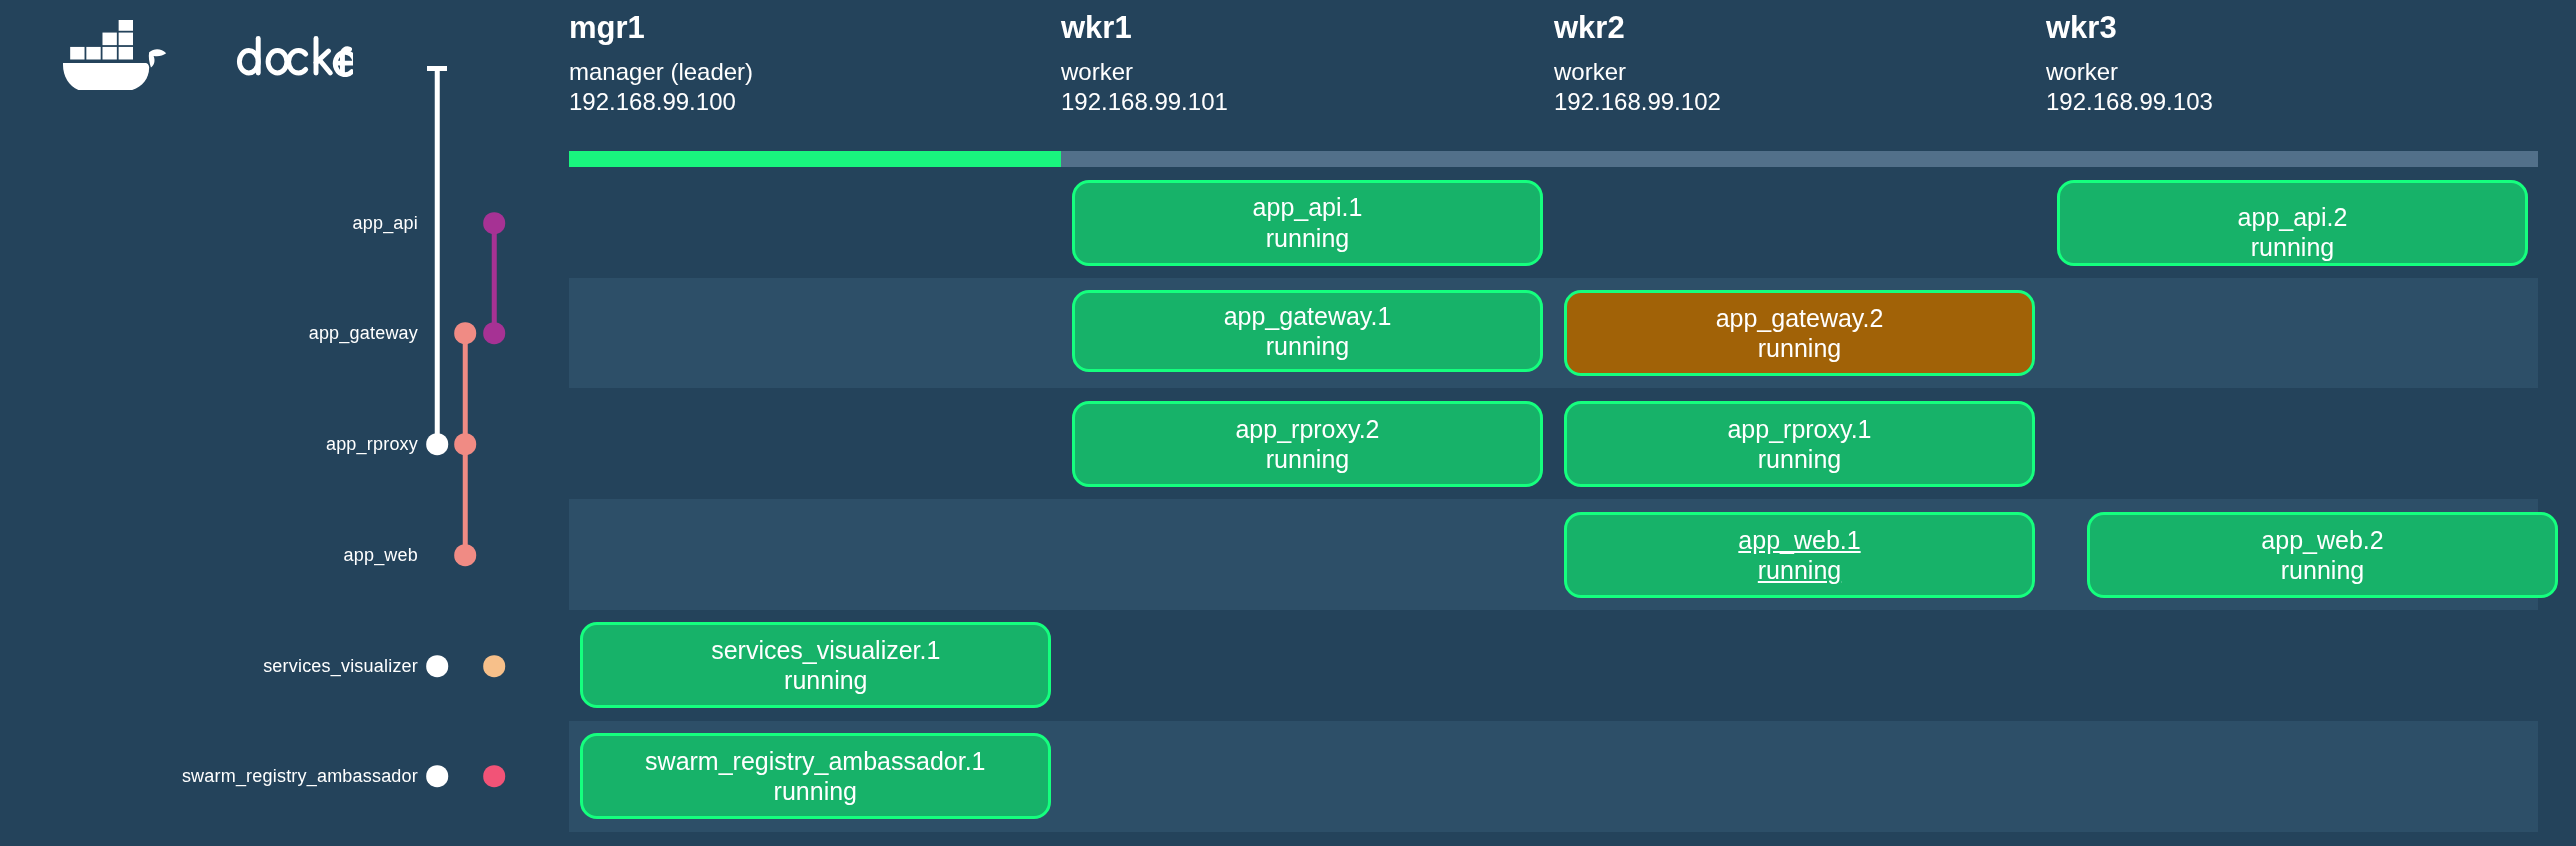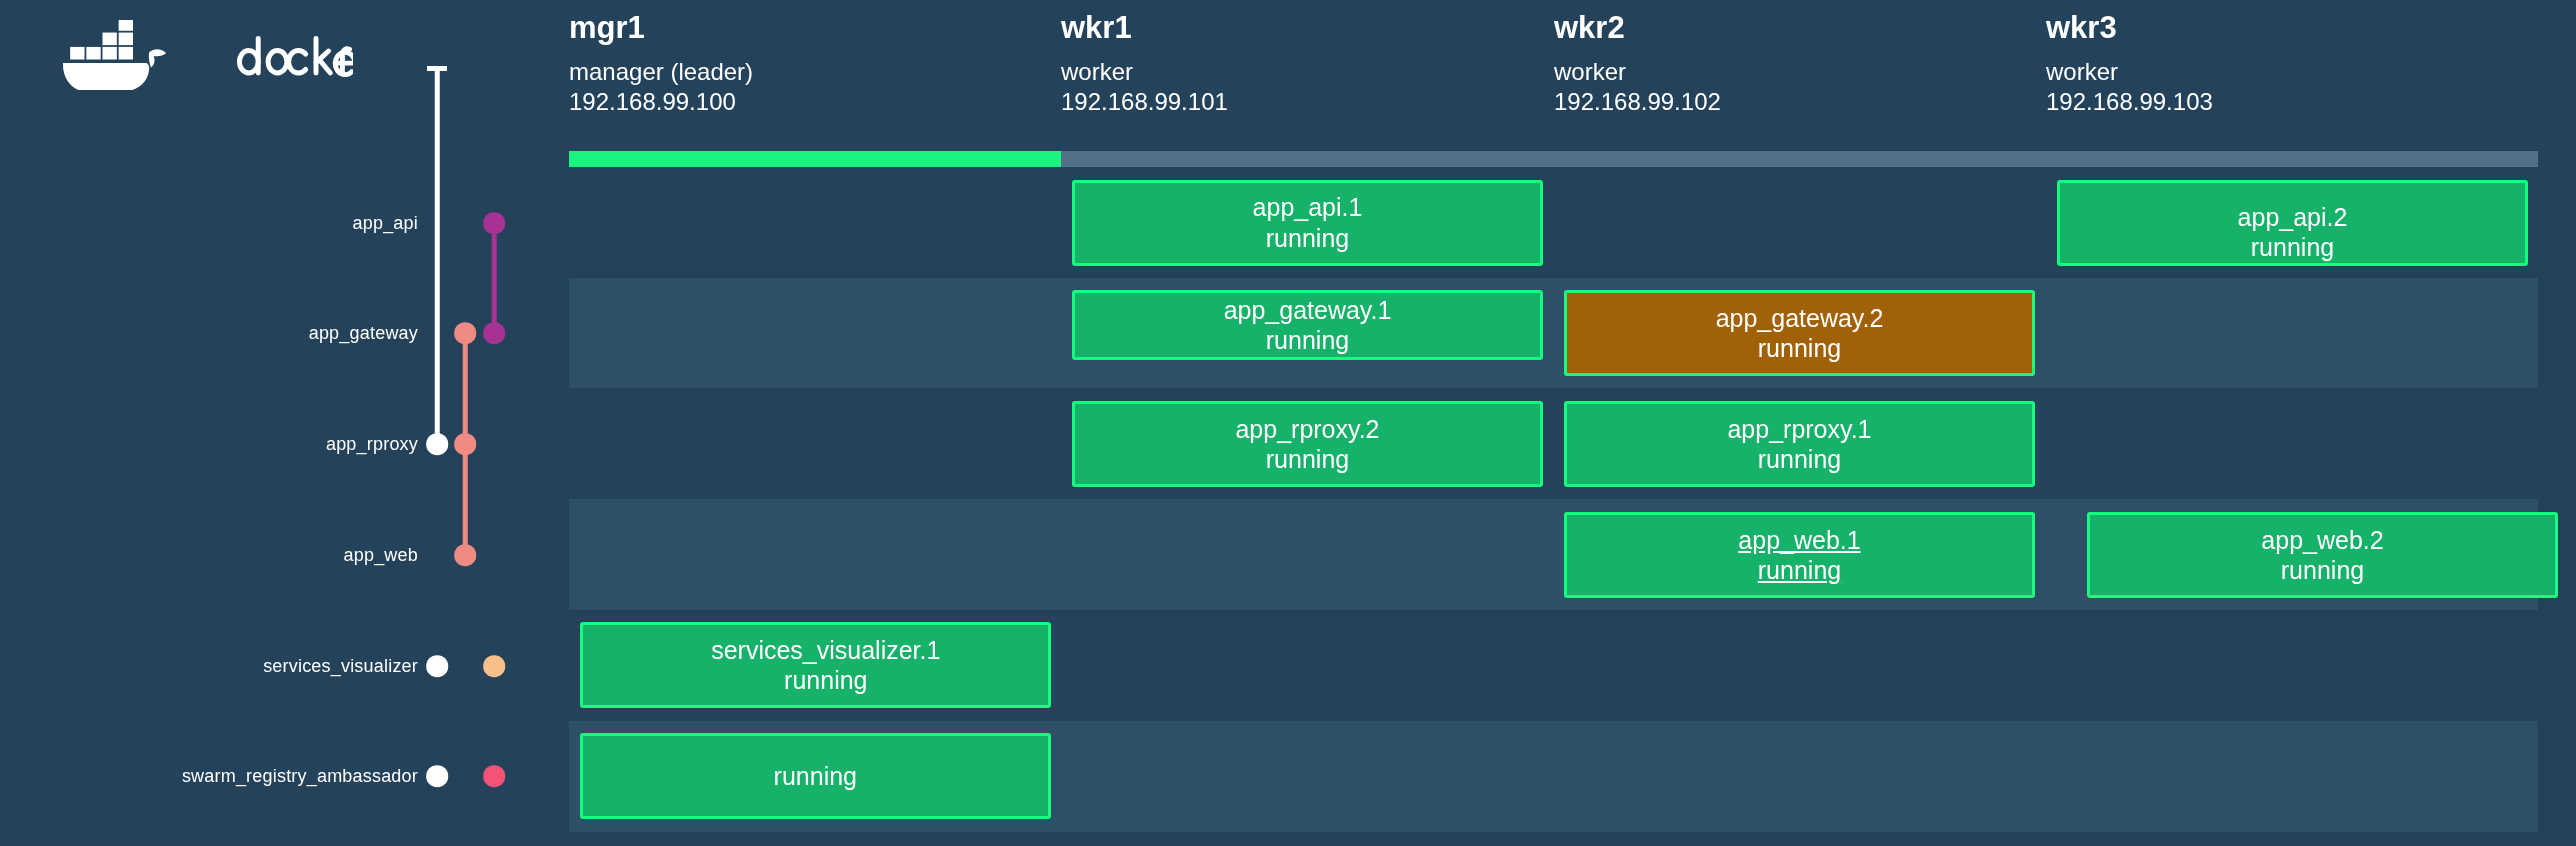--- a/index.html
+++ b/index.html
@@ -63,21 +63,21 @@
   .grid-row{position:absolute;left:0;width:1969px;}
   .grid-row.dark{background:#24435b;}
   .grid-row.light{background:#2d4f68;}
   .leftrail{position:absolute;left:569px;top:167px;width:5.4px;height:664px;background:#52708a;}
 
   
   .task{
     position:absolute;
     border:3.6px solid #15ff7e;
     background:#17b269;
-    border-radius:3px;
+    border-radius:17px;
     box-sizing:border-box;
     display:flex;flex-direction:column;
     align-items:center;justify-content:center;
     color:#ffffff;
     line-height:1.22;
   }
   .task .tname{font-size:25px;}
   .task .tstate{font-size:25px;}
 </style>
 </head>
@@ -213,21 +213,21 @@
       </div>
     <div id="task-cards">
         <div class="task" style="left: 503px; width: 471px; top: 12.6px; height: 86px; background: rgb(23, 178, 105); border-color: rgb(21, 255, 126);">
           <div class="tname">app_api.1</div>
           <div class="tstate">running</div>
         </div>
         <div class="task" style="left: 1488px; width: 471px; top: 12.6px; height: 86px; background: rgb(23, 178, 105); border-color: rgb(21, 255, 126); justify-content: flex-end;">
           <div class="tname">app_api.2</div>
           <div class="tstate">running</div>
         </div>
-        <div class="task" style="left: 503px; width: 471px; top: 123px; height: 70px; background: rgb(23, 178, 105); border-color: rgb(21, 255, 126); text-align: right;">
+        <div class="task" style="left: 503px; width: 471px; top: 123px; height: 82px; background: rgb(23, 178, 105); border-color: rgb(21, 255, 126); text-align: right;">
           <div class="tname">app_gateway.1</div>
           <div class="tstate">running</div>
         </div>
         <div class="task" style="left: 995px; width: 471px; top: 123px; height: 86px; background: #a16207; border-color: rgb(21, 255, 126);">
           <div class="tname">app_gateway.2</div>
           <div class="tstate">running</div>
         </div>
         <div class="task" style="left: 503px; width: 471px; top: 234px; height: 86px; background: rgb(23, 178, 105); border-color: rgb(21, 255, 126);">
           <div class="tname">app_rproxy.2</div>
           <div class="tstate">running</div>
@@ -242,19 +242,20 @@
         </div>
         <div class="task" style="left: 1488px; width: 471px; top: 345px; height: 86px; background: rgb(23, 178, 105); border-color: rgb(21, 255, 126); margin-left: 30px;">
           <div class="tname">app_web.2</div>
           <div class="tstate">running</div>
         </div>
         <div class="task" style="left: 10.8px; width: 471px; top: 455px; height: 86px; background: rgb(23, 178, 105); border-color: rgb(21, 255, 126); padding-left: 21px;">
           <div class="tname">services_visualizer.1</div>
           <div class="tstate">running</div>
         </div>
         <div class="task" style="left: 10.8px; width: 471px; top: 566px; height: 86px; background: rgb(23, 178, 105); border-color: rgb(21, 255, 126);">
+          <div class="tname">swarm_registry_ambassador.1</div>
           <div class="tstate">running</div>
         </div>
       </div>
   </div>
 
 </div>
 
 
 </body></html>

